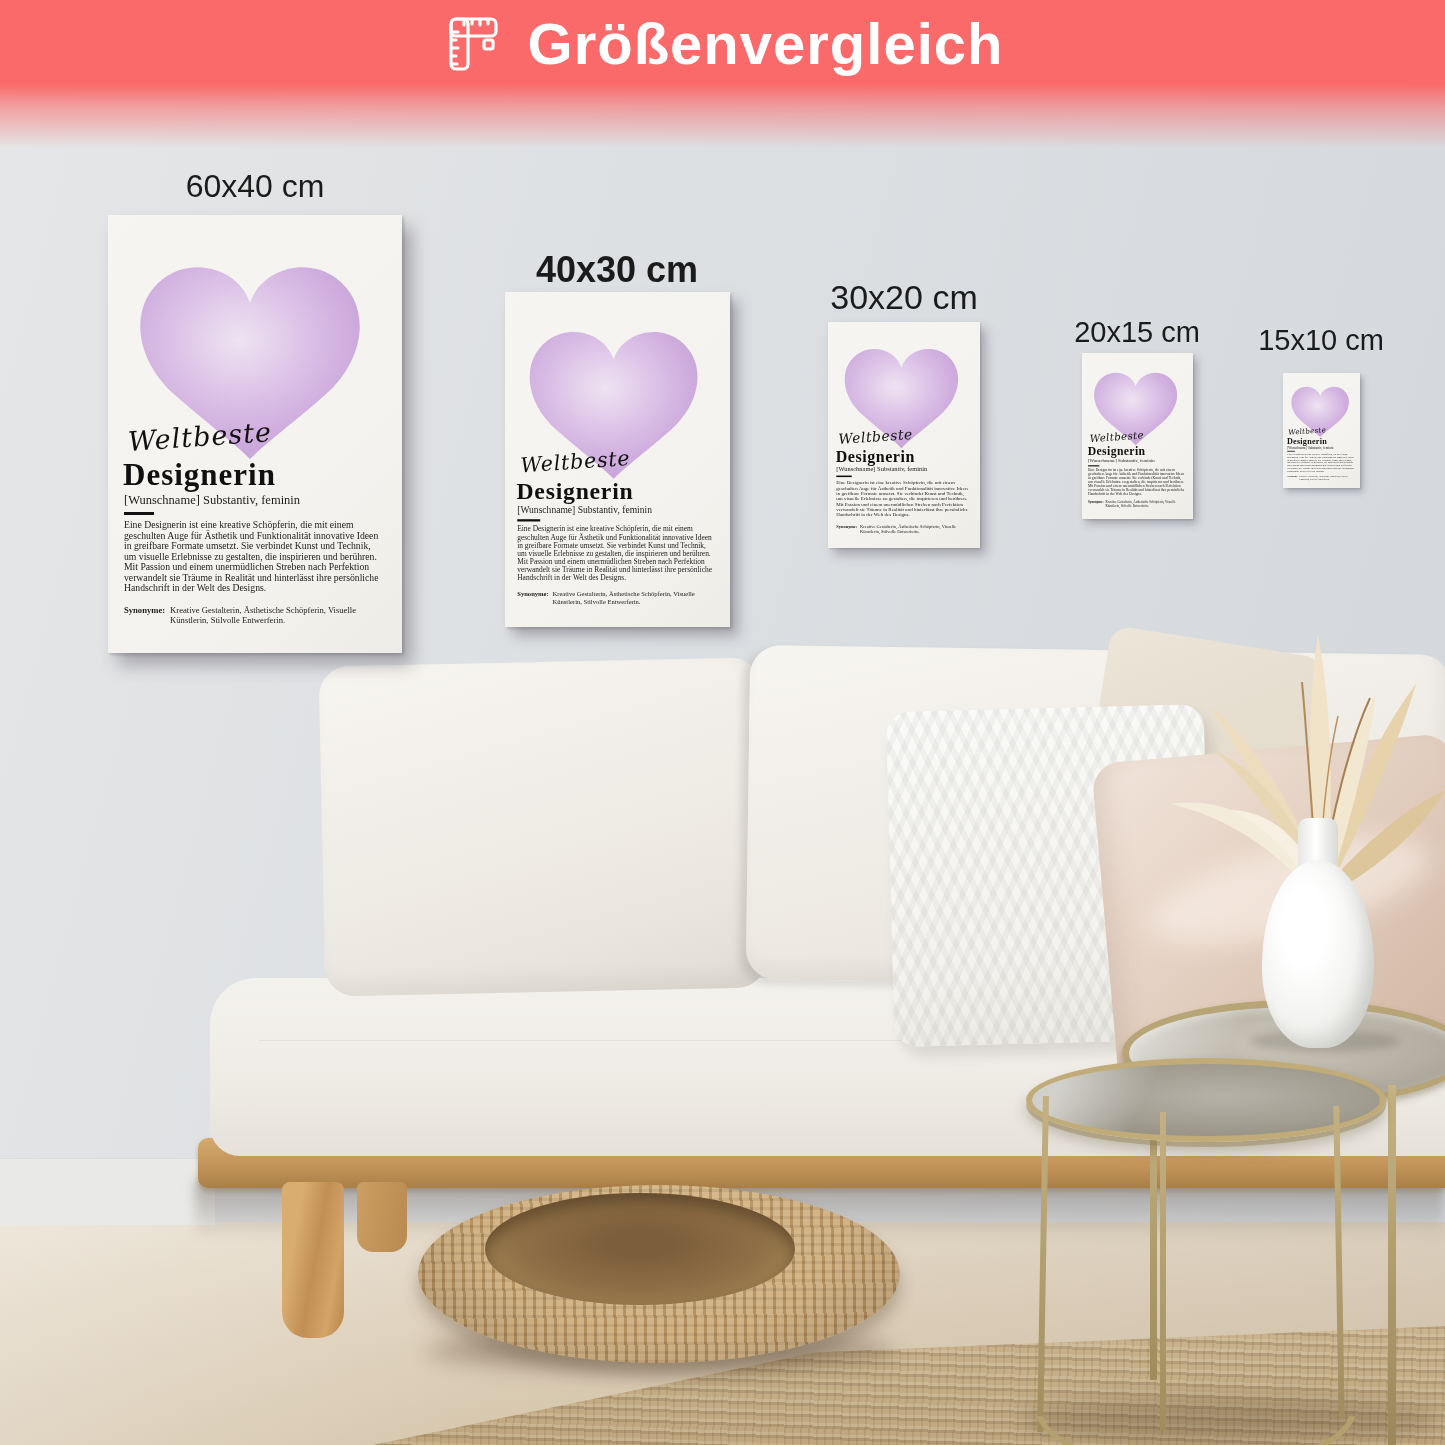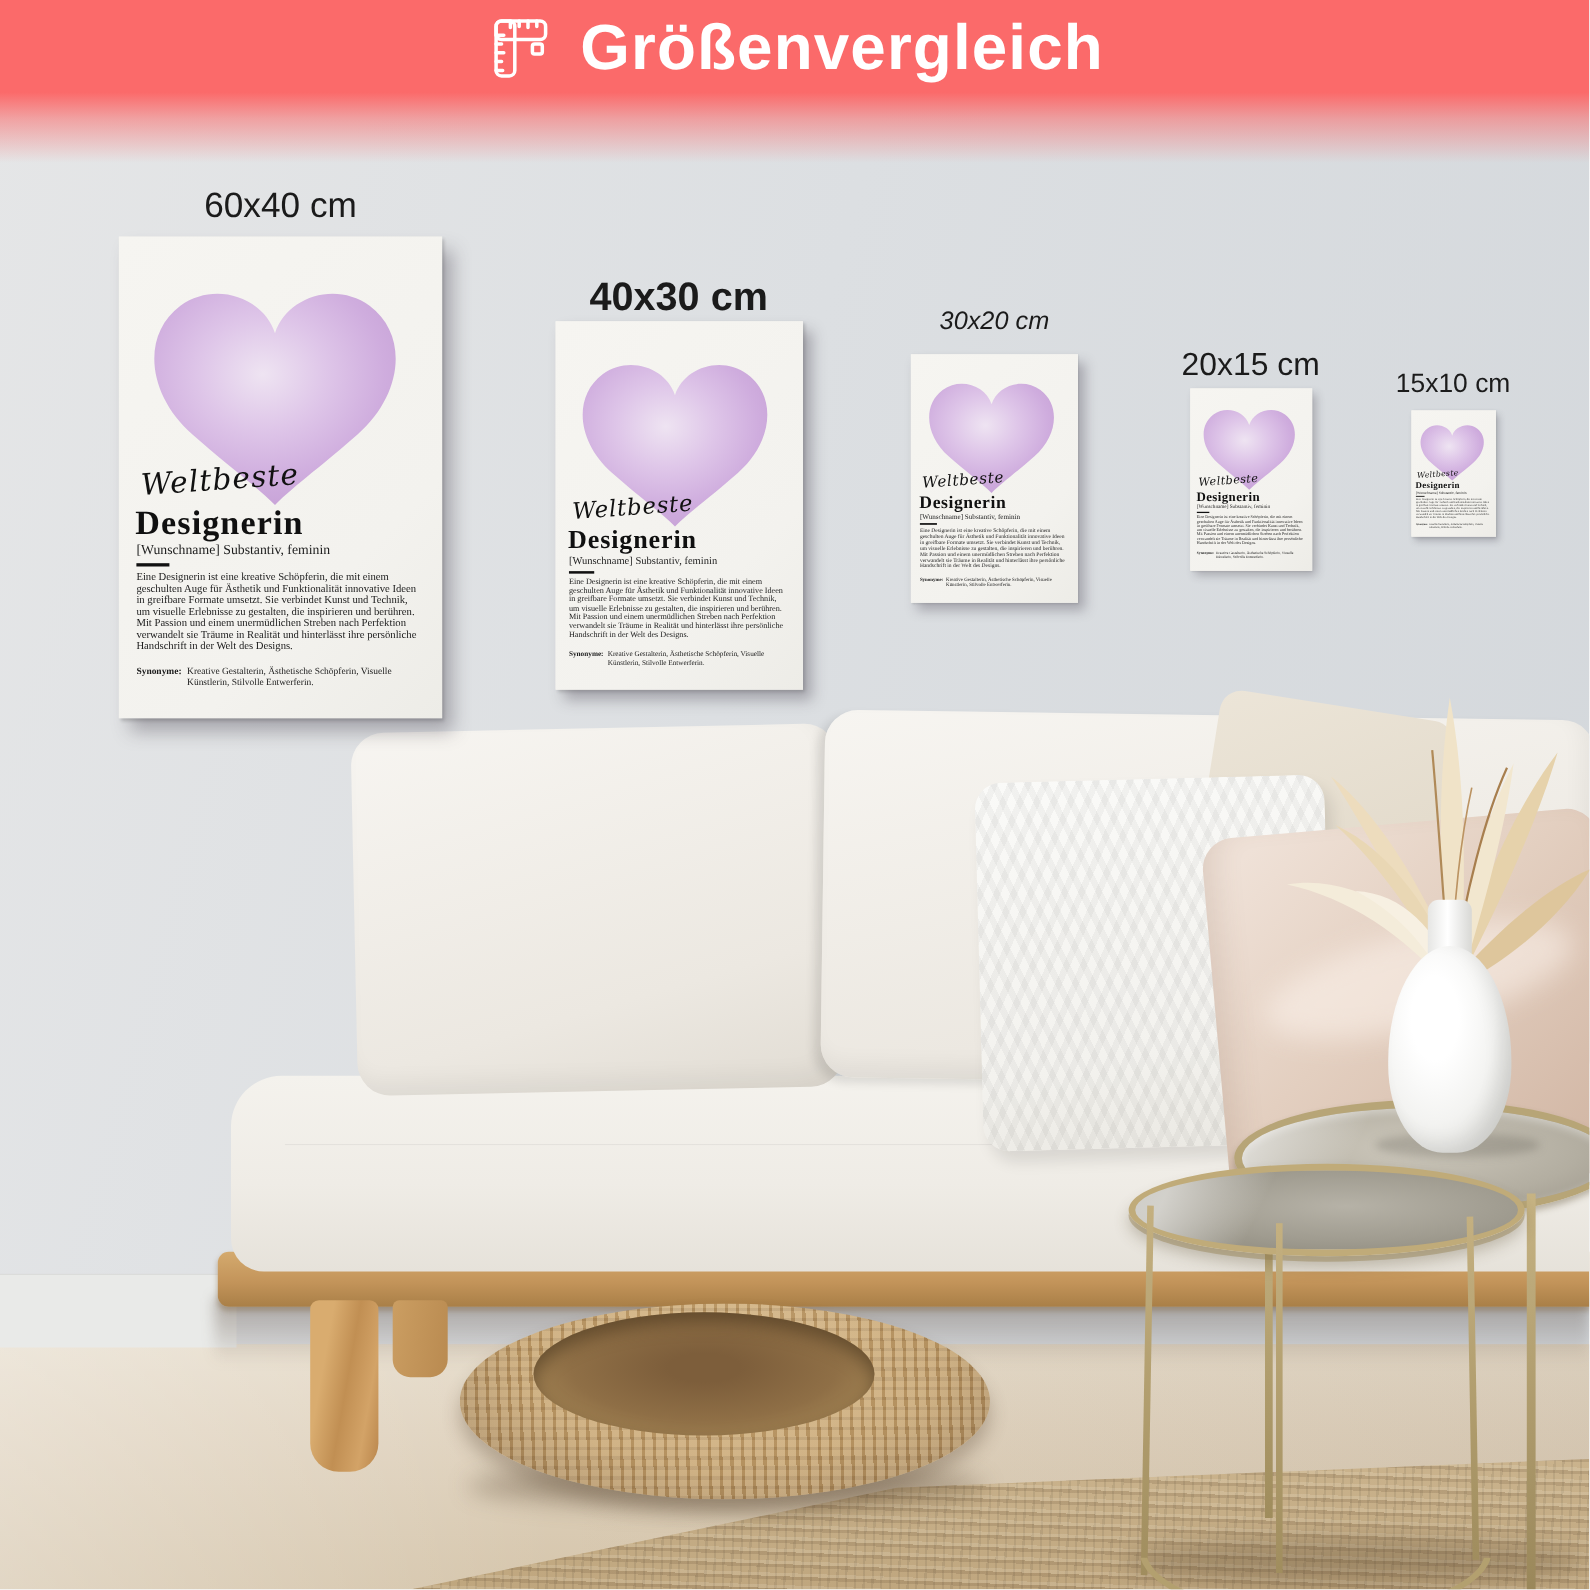--- a/index.html
+++ b/index.html
@@ -187,23 +187,23 @@
   <div class="tbl-sm-leg2"></div>
   <div class="tbl-sm-leg3"></div>
   <div class="tbl-sm-ring"></div>
 
   <div class="pouf">
     <div class="pouf-top"></div>
   </div>
 
   <div class="size-label" style="left:255px;top:144px;font-size:32px;margin-top:24px;">60x40 cm</div>
   <div class="size-label" style="left:617px;top:249px;font-size:36px;font-weight:bold;">40x30 cm</div>
-  <div class="size-label" style="left:904px;top:278px;font-size:23px;font-style:italic;">30x20 cm</div>
+  <div class="size-label" style="left:904px;top:278px;font-size:34px;">30x20 cm</div>
   <div class="size-label" style="left:1137px;top:316px;font-size:29px;">20x15 cm</div>
-  <div class="size-label" style="left:1321px;top:335px;font-size:24px;">15x10 cm</div>
+  <div class="size-label" style="left:1321px;top:324px;font-size:29px;">15x10 cm</div>
 
   <div class="poster s1" style="--s:1;left:108px;top:215px;">
     <div class="poster-inner">
       <svg class="p-heart" viewBox="0 0 264 224" xmlns="http://www.w3.org/2000/svg">
         <defs>
           <radialGradient id="hg" cx="45%" cy="38%" r="70%">
             <stop offset="0%" stop-color="#eee3f2"></stop>
               <stop offset="38%" stop-color="#ddc3e8"></stop>
             <stop offset="72%" stop-color="#cda9dd"></stop>
               <stop offset="100%" stop-color="#c29bd3"></stop>

